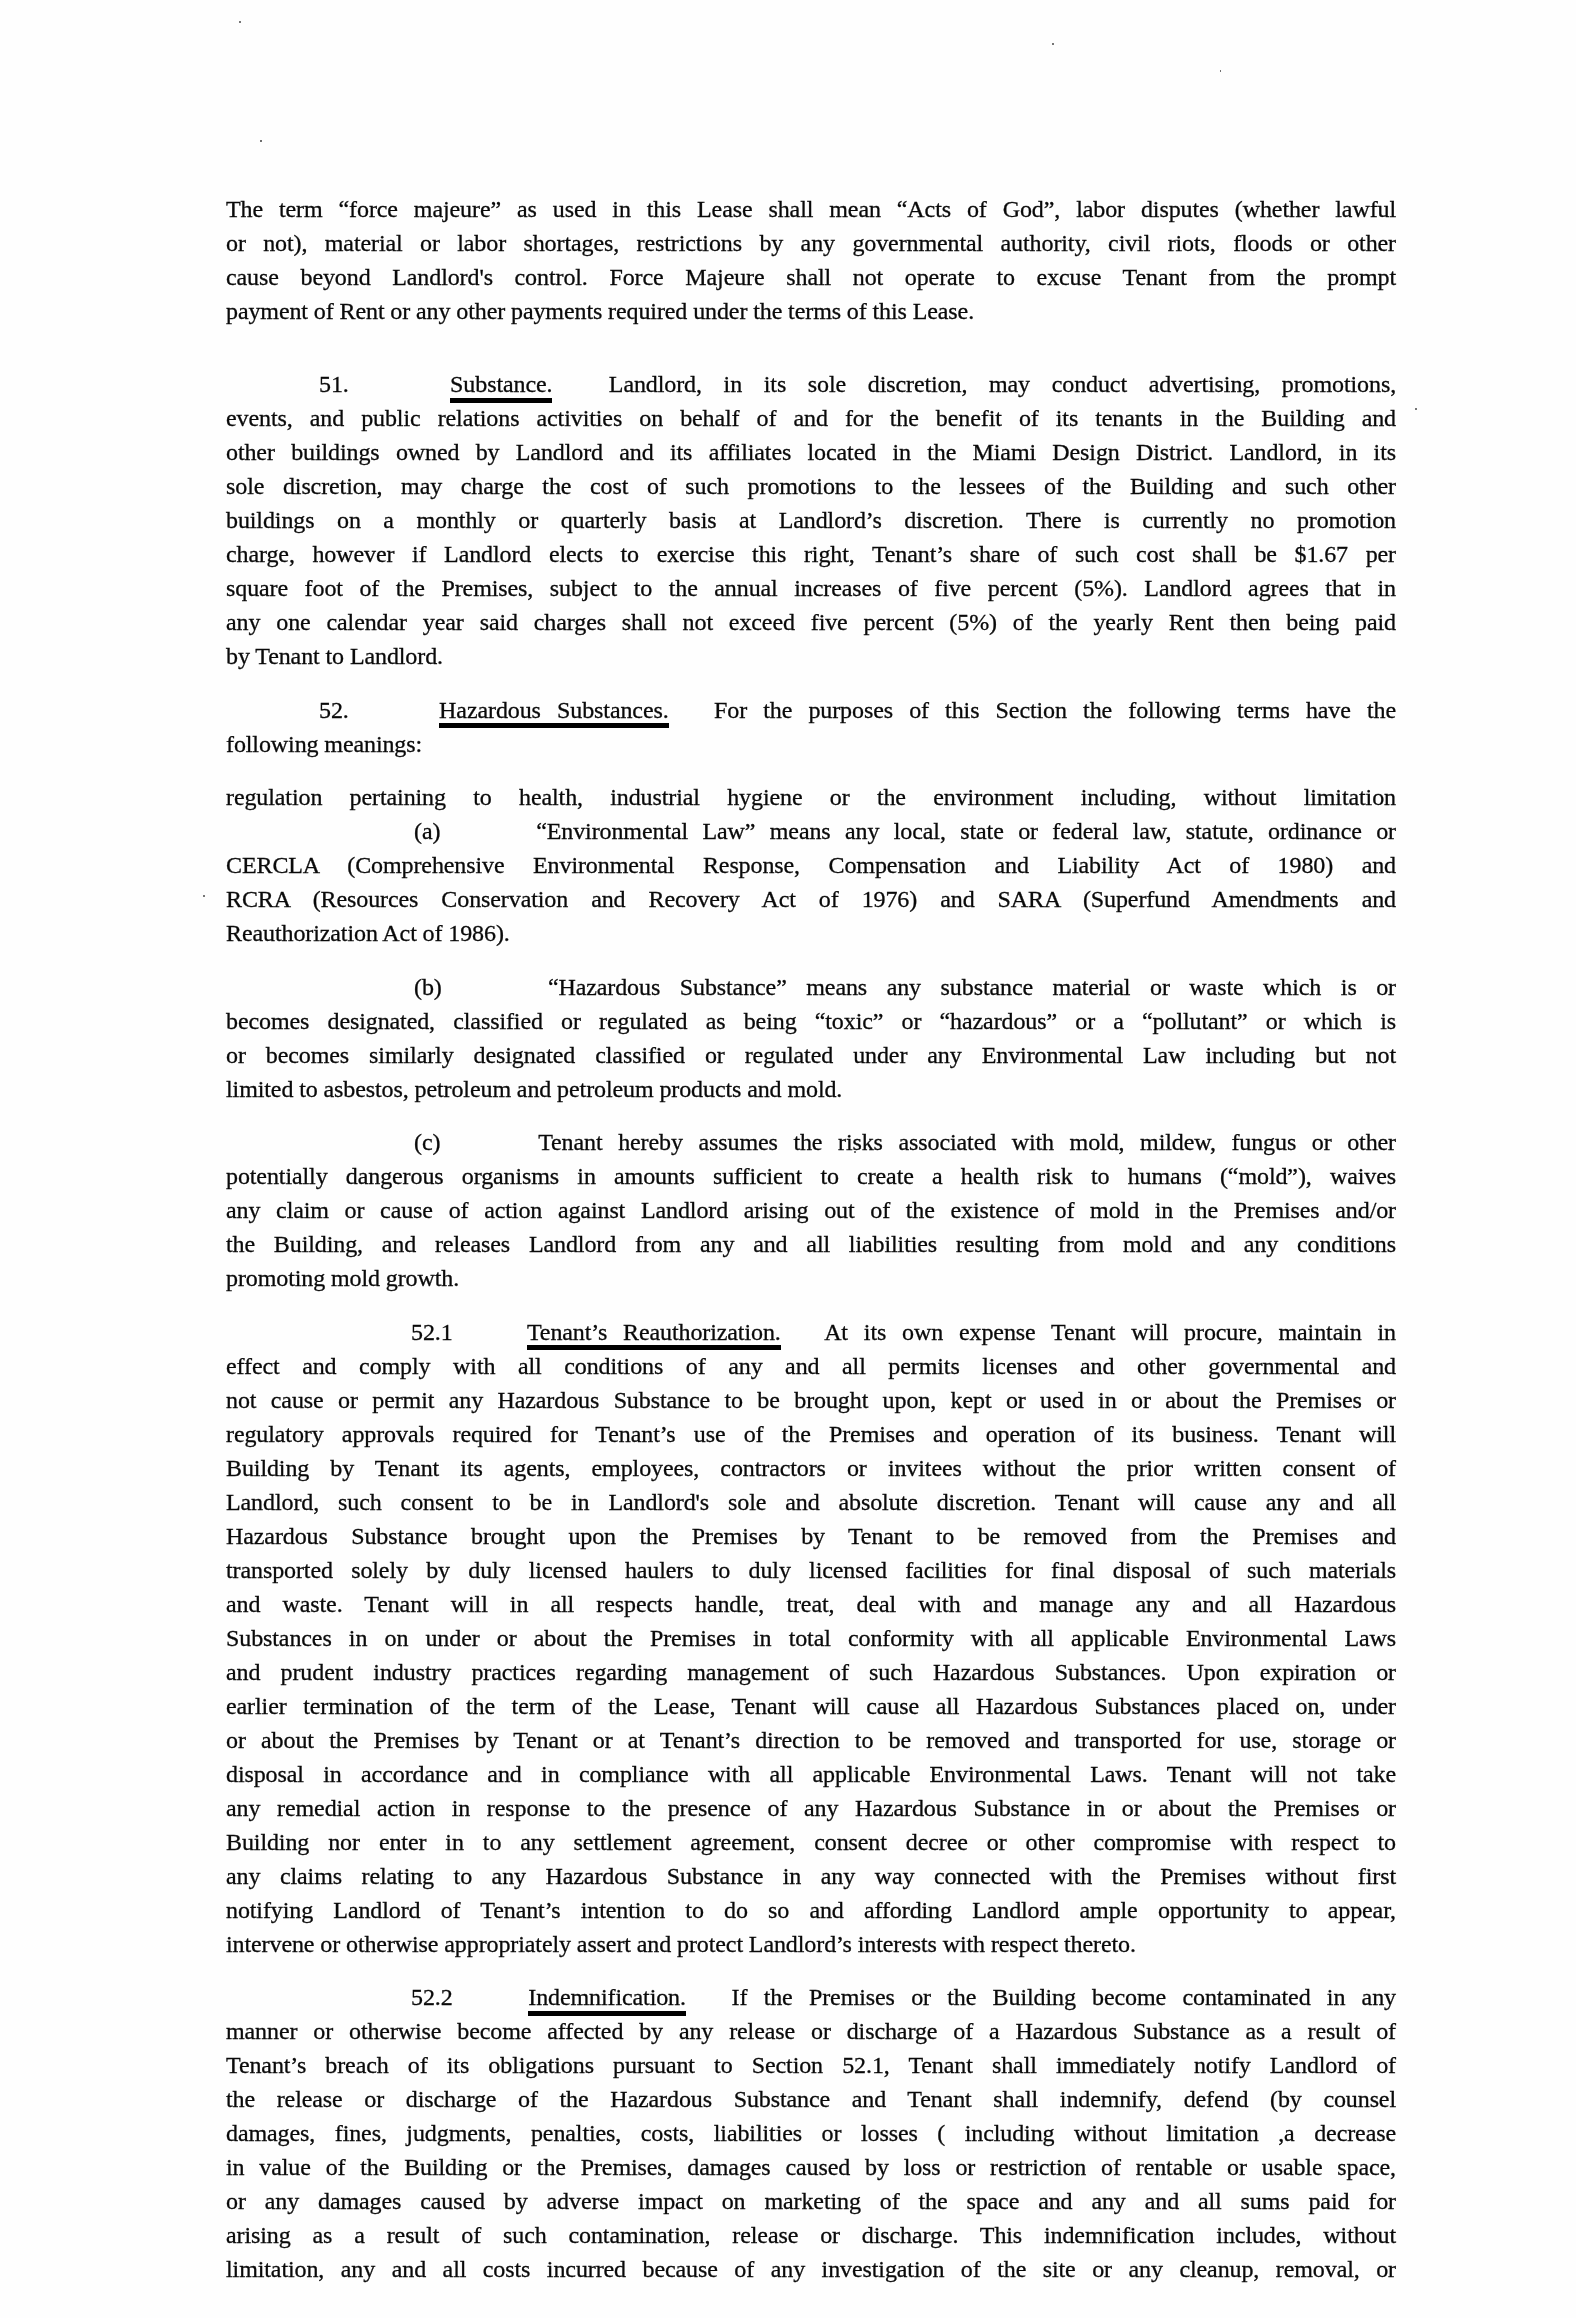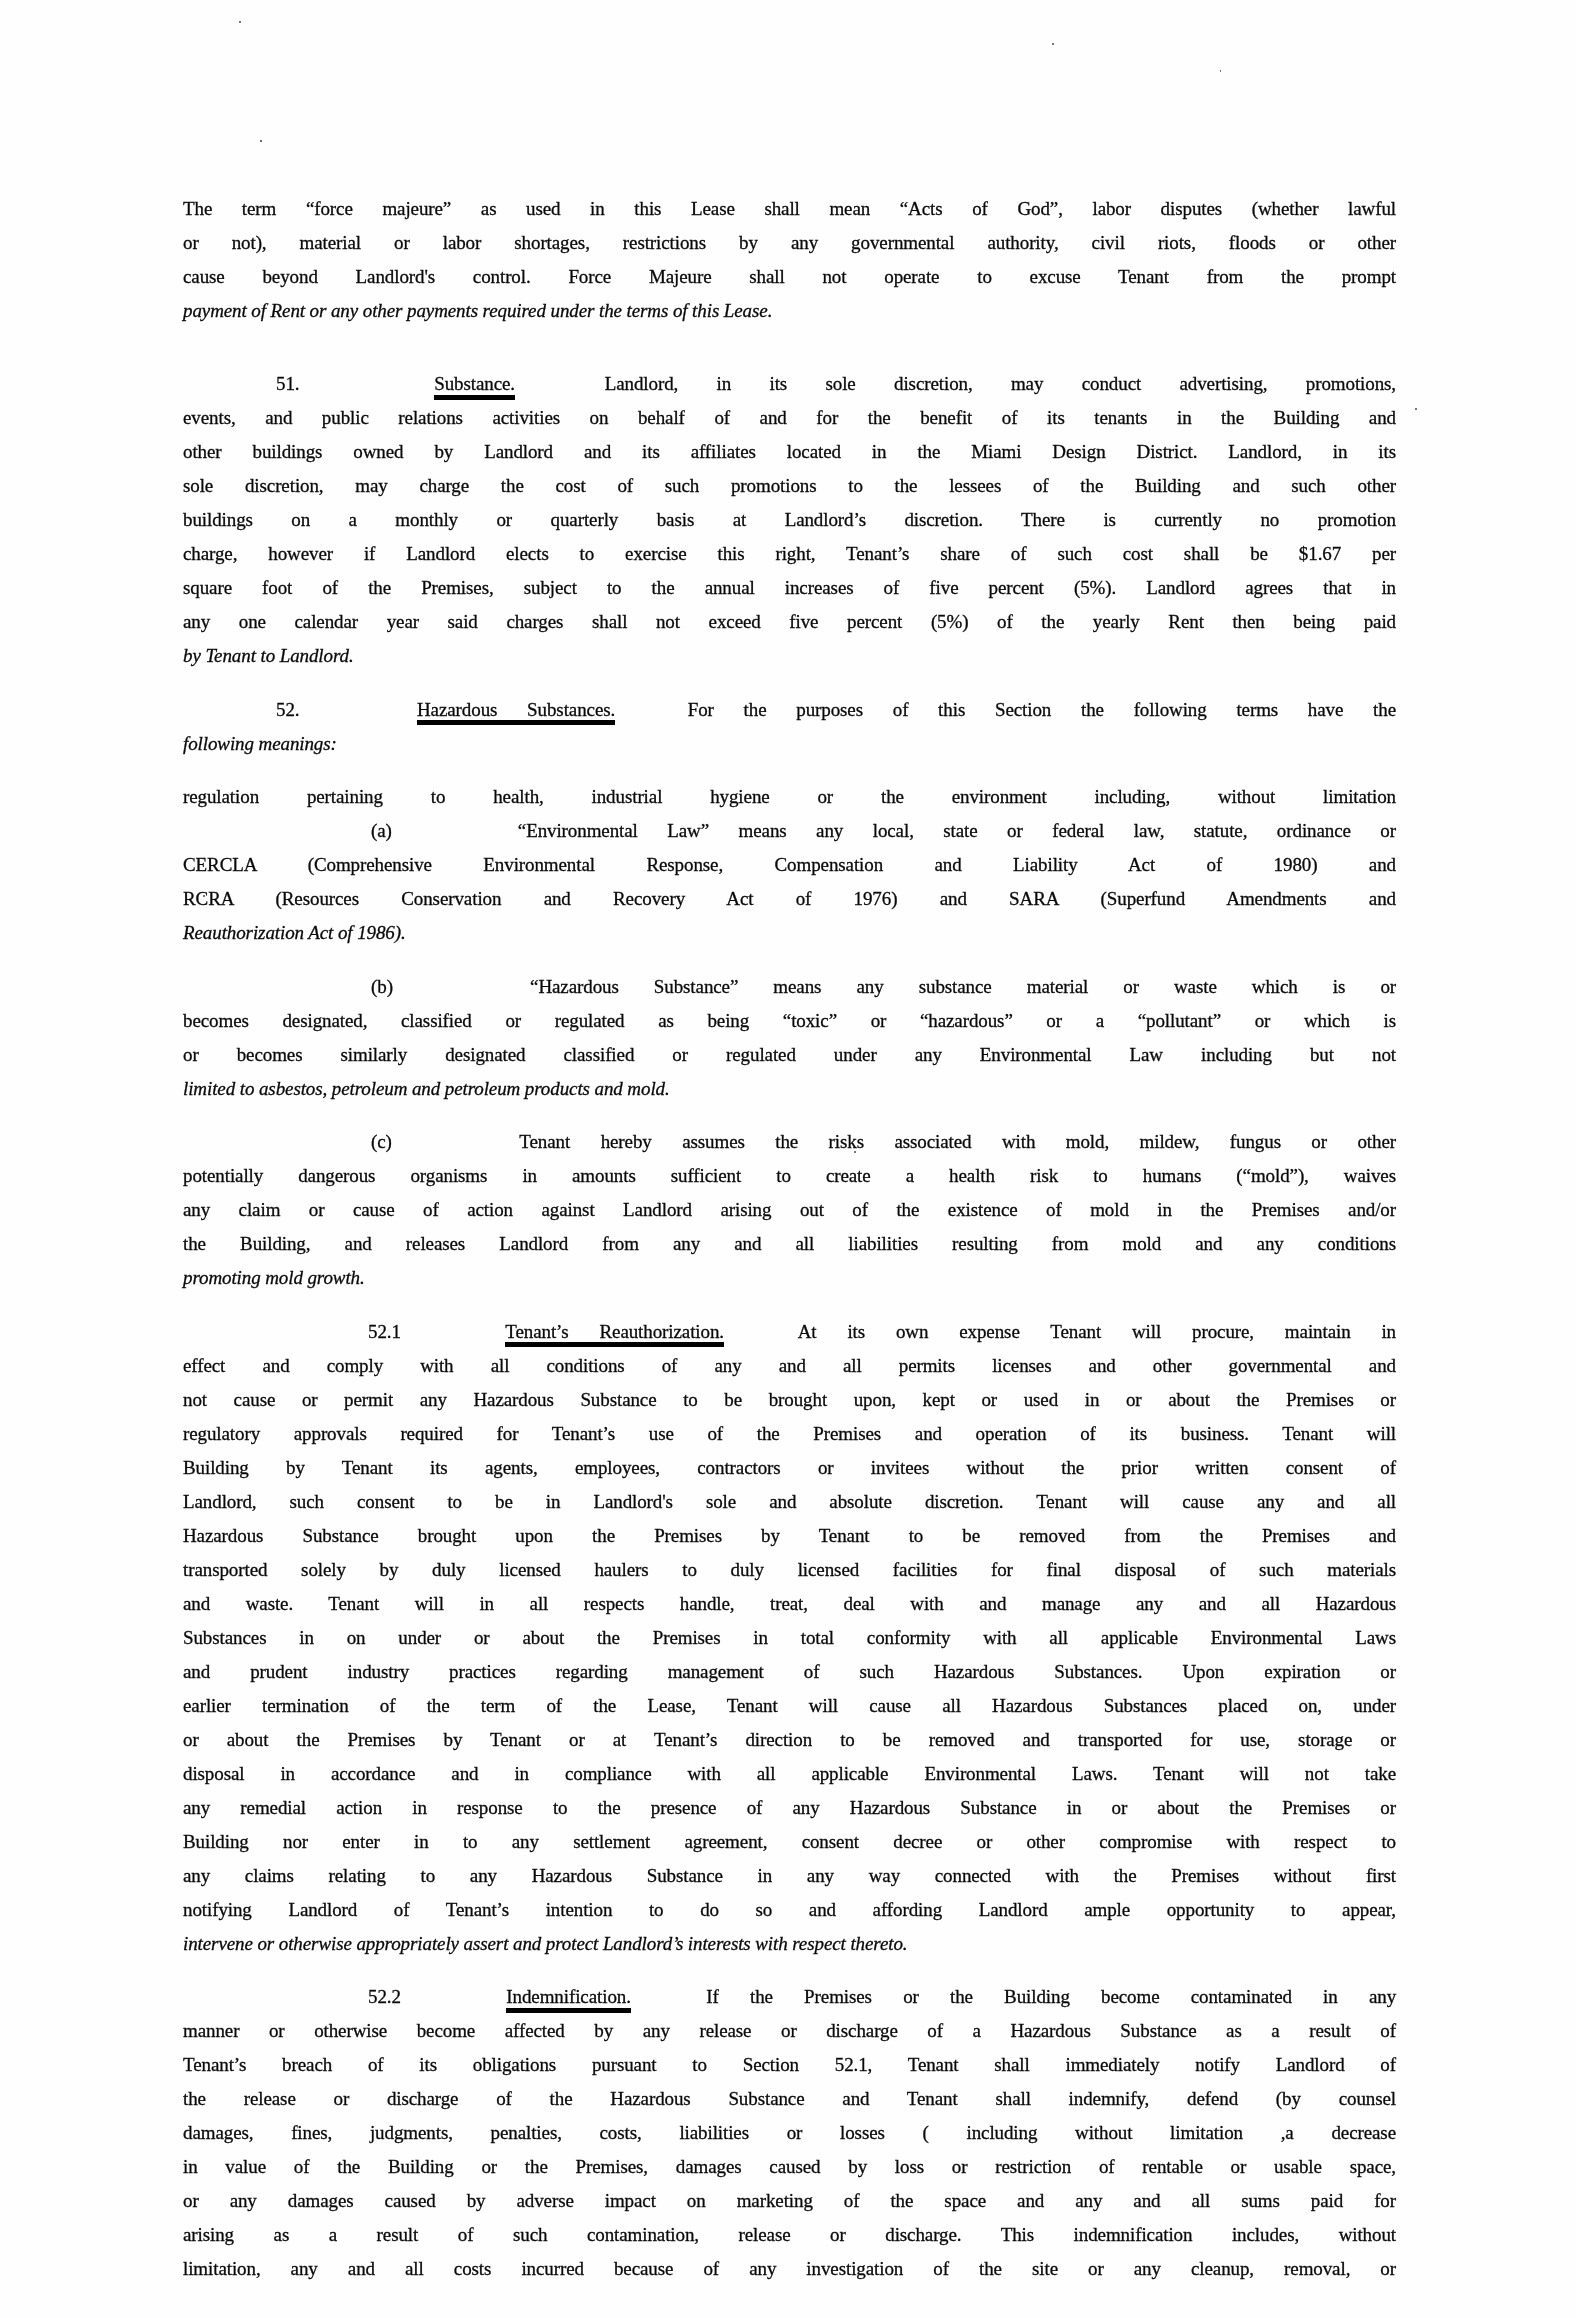--- a/index.html
+++ b/index.html
@@ -11,25 +11,26 @@
     font-family:"Liberation Serif","DejaVu Serif",serif;
     color:#0a0a0a;
     -webkit-text-stroke:0.3px currentColor;
     letter-spacing:-0.1px;
   }
   main{position:absolute;left:183px;top:192px;width:1213px;}
   .blk{margin-top:19.5px;}
   .blk:first-child{margin-top:0;}
   .blk:nth-child(2){margin-top:39px;}
   .ln{
-    font-size:19px;line-height:34px;
+    font-size:24px;line-height:34px;
     text-align:justify;text-align-last:justify;
     white-space:normal;
+    margin-left:43px;
   }
-  .ln.last{text-align-last:left;font-style:italic;}
+  .ln.last{text-align-last:left;}
   .sp{display:inline-block;height:0.5px;}
   .sp-ind-sec{width:93px;}
   .sp-tab-sec{width:58px;}
   .sp-ind-sub{width:185px;}
   .sp-tab-sub{width:43px;}
   .sp-ind-let{width:188px;}
   .sp-tab-let{width:67px;}
   .sp-gap-head{width:13px;}
   .head{border-bottom:5.6px solid #000;padding-bottom:0.9px;}
   .speck{position:absolute;background:#1c1c1c;border-radius:50%;opacity:.8;}

